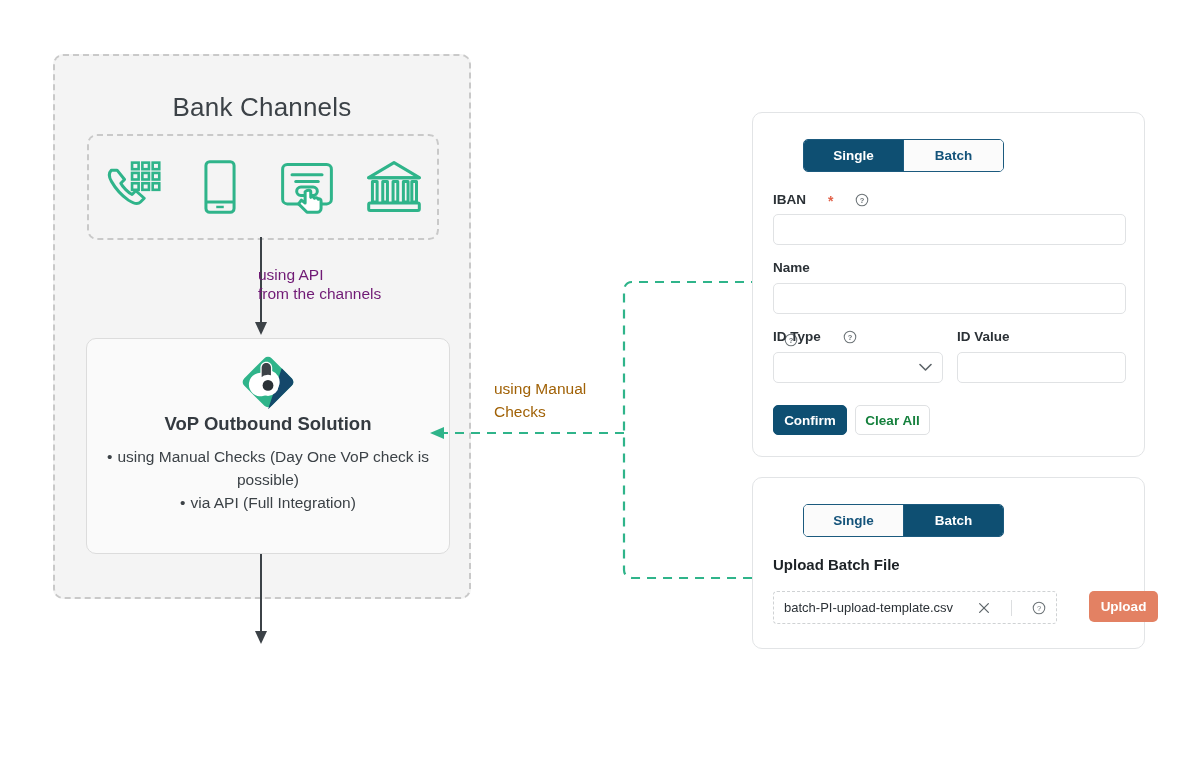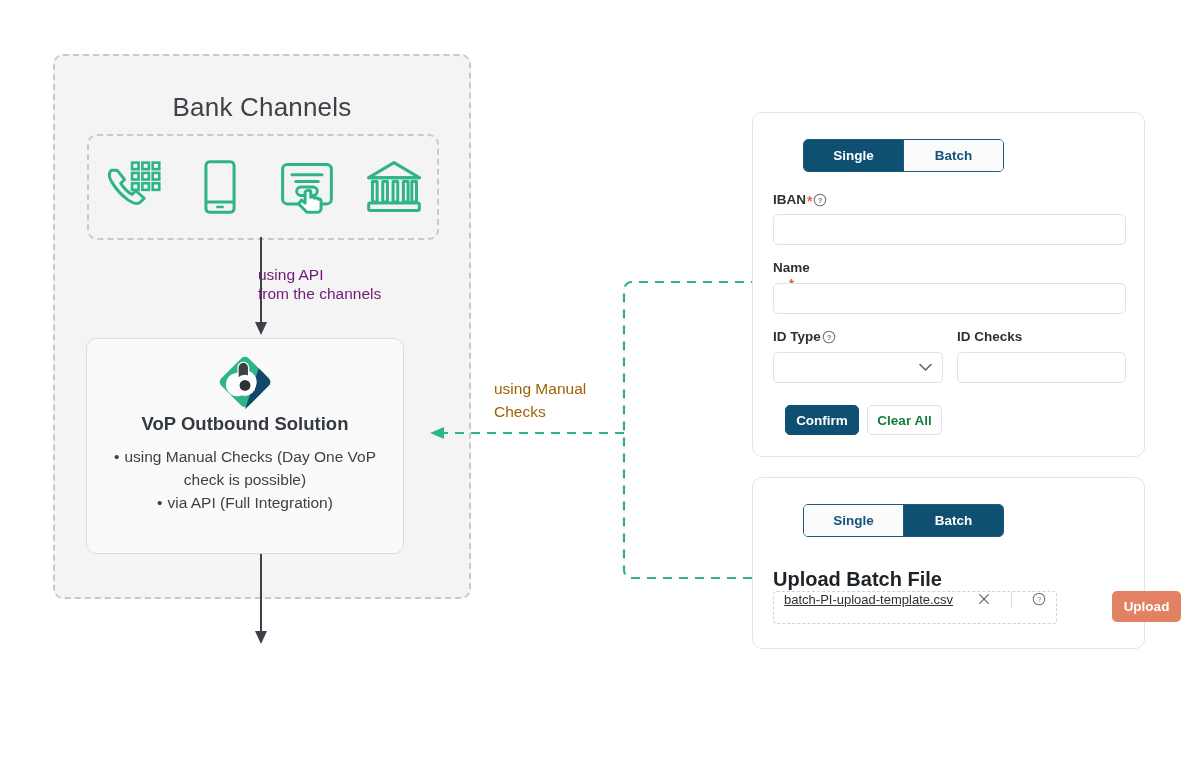--- a/index.html
+++ b/index.html
@@ -37,21 +37,21 @@
 
   
   .api-arrow{position:absolute;left:248px;top:237px;width:30px;height:100px;}
   .api-label{
     position:absolute;left:258px;top:265px;
     font-size:15.5px;line-height:19px;color:#701a75;white-space:pre-line;
   }
 
   
   .vop-card{
-    position:absolute;left:86px;top:338px;width:318px;height:216px;
+    position:absolute;left:86px;top:338px;width:364px;height:216px;
     background:#fafafa;border:1px solid #dcdcdc;border-radius:10px;
     box-sizing:border-box;text-align:center;
   }
   .vop-logo{margin:16px auto 4px;display:block;width:54px;height:54px;}
   .vop-title{font-size:18.5px;font-weight:700;color:#343a40;margin-top:2px;}
   .vop-bullets{
     margin:10px 18px 0;padding:0;list-style:none;
     font-size:15.5px;line-height:23px;color:#3c4247;
   }
   .vop-bullets li{position:relative;}
@@ -90,59 +90,59 @@
   .seg-btn{
     flex:1;display:flex;align-items:center;justify-content:center;
     font-size:13.5px;font-weight:700;cursor:pointer;
     background:#fbfbfb;color:#14537a;
   }
   .seg-btn.active{background:#0e4f72;color:#ffffff;}
   .seg-div{width:1px;background:#1b5a7e;}
 
   .field-label{
     position:absolute;font-size:13.5px;font-weight:700;color:#2b3136;
-    display:flex;align-items:center;gap:1px;
+    display:flex;align-items:center;gap:22px;
   }
   .req-star{color:#e2624a;font-size:14px;line-height:1;position:relative;top:1px;}
   .help-ic{width:14px;height:14px;display:inline-block;}
 
   .txt-input{
     position:absolute;height:31px;background:#ffffff;
     border:1px solid #e0e2e4;border-radius:5px;box-sizing:border-box;
     font-family:"Liberation Sans", sans-serif;font-size:13px;color:#2b3136;
     padding:0 10px;outline:none;
   }
   .sel-input{
     position:absolute;height:31px;background:#ffffff;
     border:1px solid #e0e2e4;border-radius:5px;box-sizing:border-box;
     display:flex;align-items:center;justify-content:flex-end;padding-right:10px;
   }
 
   .btn{
     position:absolute;height:30px;border-radius:5px;box-sizing:border-box;
     display:flex;align-items:center;justify-content:center;
-    font-size:13.5px;font-weight:700;cursor:pointer;margin-left:12px;
+    font-size:13.5px;font-weight:700;cursor:pointer;
   }
   .btn-primary{background:#0e4f72;color:#ffffff;border:1px solid #0e4f72;}
   .btn-secondary{background:#ffffff;color:#15803d;border:1px solid #dfe1e3;}
 
   .batch-title{
-    position:absolute;left:20px;top:90px;
-    font-size:20px;font-weight:700;color:#1d2226;
+    position:absolute;left:20px;top:78px;
+    font-size:15px;font-weight:700;color:#1d2226;
   }
   .file-drop{
     position:absolute;left:20px;top:113px;width:284px;height:33px;
     border:1px dashed #cfd2d4;border-radius:4px;box-sizing:border-box;
-    display:flex;padding:0 10px;gap:20px;text-decoration:underline;
+    display:flex;align-items:center;padding:0 10px;gap:20px;
   }
   .file-name{flex:1;font-size:13px;color:#2b3136;}
   .x-ic{width:14px;height:14px;}
   .vdiv{width:1px;height:16px;background:#dcdee0;}
   .btn-upload{
-    position:absolute;left:1112px;top:591px;width:69px;height:31px;
+    position:absolute;left:1089px;top:591px;width:69px;height:31px;
     background:#e38163;color:#ffffff;border-radius:5px;
     display:flex;align-items:center;justify-content:center;
     font-size:13.5px;font-weight:700;cursor:pointer;
   }
 </style>
 </head>
 <body>
 
 <div id="stage">
 
@@ -278,21 +278,21 @@
         <text x="8" y="11.4" font-size="8.6" fill="#6d7478" text-anchor="middle" font-family="Liberation Sans, sans-serif">?</text>
       </svg>
     </div>
     <div class="sel-input" style="left:20px;top:239px;width:170px;">
       <svg width="13" height="9" viewBox="0 0 13 9">
         <polyline points="1,1.5 6.5,7 12,1.5" fill="none" stroke="#5d6469" stroke-width="1.6" stroke-linecap="round" stroke-linejoin="round"></polyline>
       </svg>
     </div>
 
     <div class="field-label" style="left:204px;top:216px;">
-      <span>ID Checks</span>
+      <span>ID Value</span>
     </div>
     <input class="txt-input" style="left: 204px; top: 239px; width: 169px;" placeholder="">
 
     <div class="btn btn-primary" style="left:20px;top:292px;width:74px;">Confirm</div>
     <div class="btn btn-secondary" style="left:102px;top:292px;width:75px;">Clear All</div>
   </div>
 
   <div class="card card-batch">
 
     <div class="seg">

